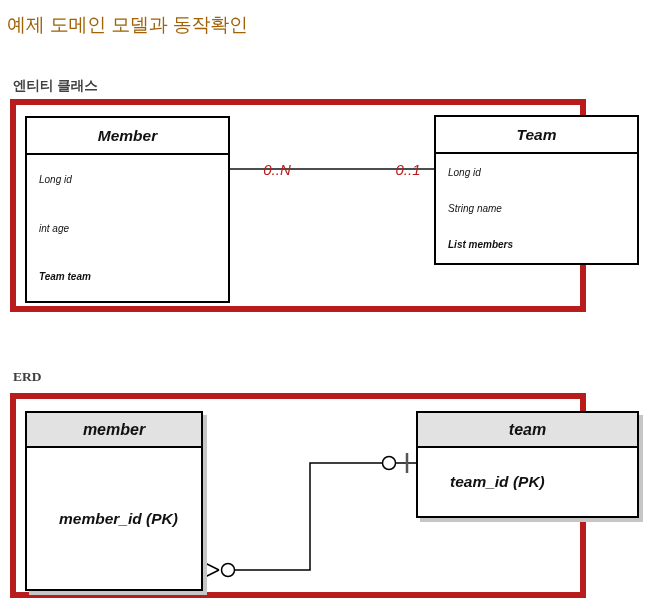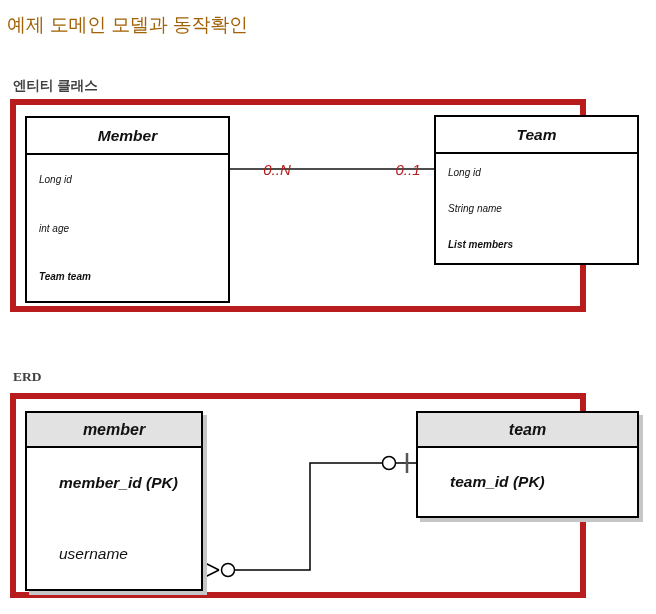--- a/index.html
+++ b/index.html
@@ -137,21 +137,20 @@
 
     <circle cx="373" cy="64" r="6.5" fill="#ffffff" stroke="#000000" stroke-width="1.5"></circle>
     <line x1="379.5" y1="64" x2="400" y2="64" stroke="#000000" stroke-width="1.5"></line>
     <line x1="391" y1="54" x2="391" y2="74" stroke="#555555" stroke-width="2.5"></line>
   </svg>
 
   <div class="erd-table erd-member">
     <div class="erd-header">member</div>
     <div class="erd-cols">
       <div class="erd-col bold">member_id (PK)</div>
-      <div class="erd-col">username</div>
     </div>
   </div>
 
   <div class="erd-table erd-team">
     <div class="erd-header">team</div>
     <div class="erd-cols">
       <div class="erd-col bold">team_id (PK)</div>
     </div>
   </div>
 

